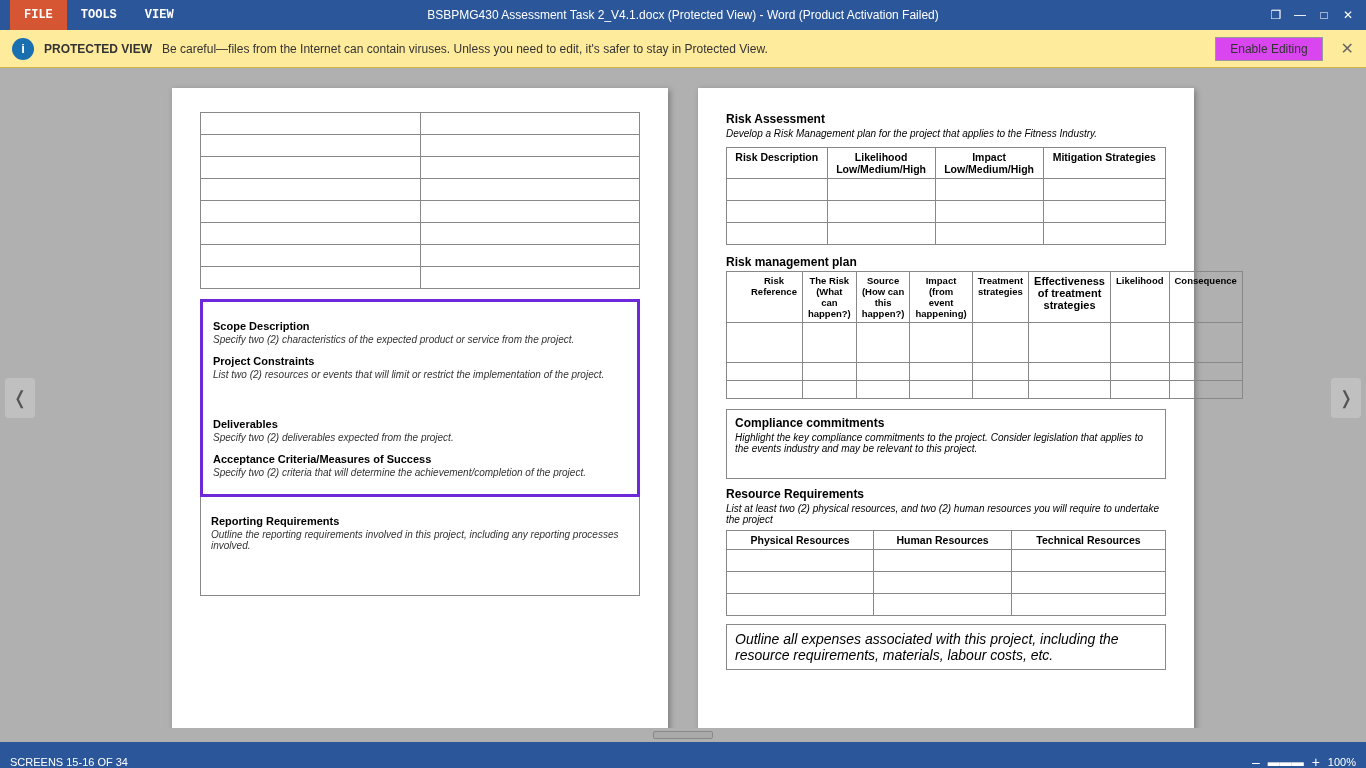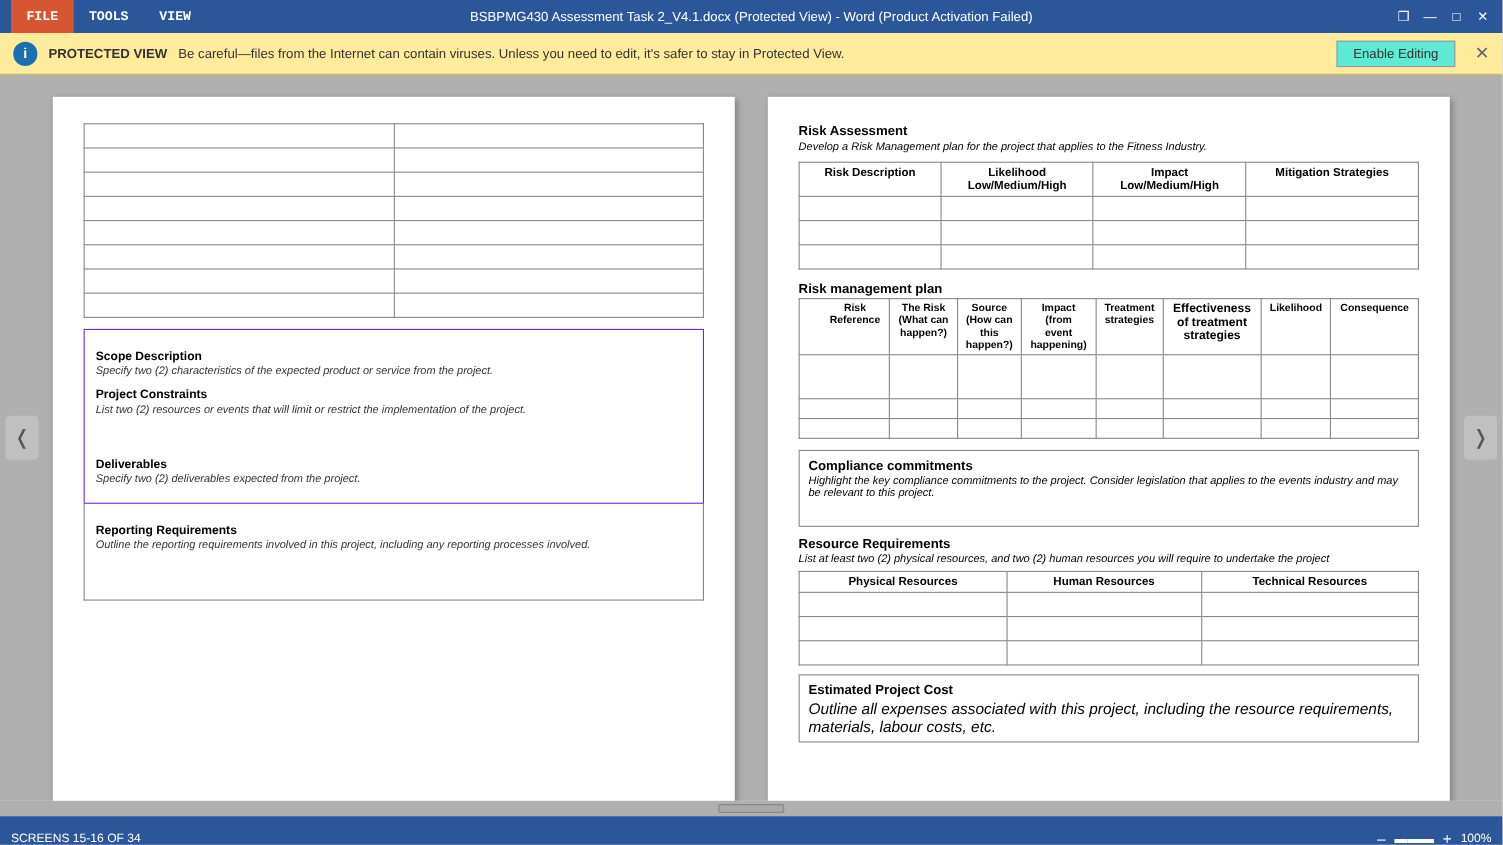--- a/index.html
+++ b/index.html
@@ -88,21 +88,21 @@
       font-size: 12px;
       color: #333;
       flex-shrink: 0;
     }
     #protected-text-body {
       font-size: 12px;
       color: #333;
       flex: 1;
     }
     #enable-editing-btn {
-      background: #5eead4;
+      background: #d946ef;
       border: 1px solid #999;
       padding: 4px 14px;
       font-size: 12px;
       cursor: pointer;
       color: #333;
     }
     #close-protected {
       margin-left: 8px;
       cursor: pointer;
       font-size: 16px;
@@ -116,21 +116,21 @@
       display: flex;
       justify-content: center;
       overflow: hidden;
       padding: 20px 0;
       gap: 30px;
     }
 
     
     .page {
       background: white;
-      width: 620px;
+      width: 496px;
       min-height: 660px;
       padding: 24px 28px;
       box-shadow: 2px 2px 6px rgba(0,0,0,0.3);
       font-size: 11px;
       position: relative;
     }
 
     
     table {
       border-collapse: collapse;
@@ -309,33 +309,37 @@
             <td></td>
             <td></td>
           </tr>
       <tr class="empty-row">
             <td></td>
             <td></td>
           </tr>
     </tbody>
       </table>
 
-    <div style="border:1px solid #6d28d9; padding: 8px 10px; margin-bottom: 0;">
+    <div style="border:3px solid #6d28d9; padding: 8px 10px; margin-bottom: 0;">
       <div class="section-block">
         <div class="section-header">Scope Description</div>
         <div class="section-sub">Specify two (2) characteristics of the expected product or service from the project.</div>
       </div>
       <div class="section-block">
         <div class="section-header">Project Constraints</div>
         <div class="section-sub">List two (2) resources or events that will limit or restrict the implementation of the project.</div>
       </div>
       <div style="height: 20px;"></div>
       <div class="section-block">
         <div class="section-header">Deliverables</div>
         <div class="section-sub">Specify two (2) deliverables expected from the project.</div>
+      </div>
+      <div class="section-block">
+        <div class="section-header">Acceptance Criteria/Measures of Success</div>
+        <div class="section-sub">Specify two (2) criteria that will determine the achievement/completion of the project.</div>
       </div>
     </div>
     <div style="border:1px solid #888; border-top: none; padding: 8px 10px;">
       <div class="section-header">Reporting Requirements</div>
       <div class="section-sub">Outline the reporting requirements involved in this project, including any reporting processes involved.</div>
       <div style="height: 30px;"></div>
     </div>
   </div>
 
   <div class="page">
@@ -458,21 +462,20 @@
               <td></td>
               <td></td>
             </tr>
       </tbody>
         </table>
     </div>
 
     <div style="height:8px;"></div>
 
     <div style="border:1px solid #888; padding: 6px 8px;">
-      <div class="risk-title">Estimated Project Cost</div>
       <div style="font-style:italic; font-size:14px;">Outline all expenses associated with this project, including the resource requirements, materials, labour costs, etc.</div>
     </div>
   </div>
 
   <div class="nav-arrow" id="nav-right">❭</div>
 </div>
 
 <div id="scroll-indicator" style="background:#b0b0b0; padding: 3px 0; display:flex; justify-content:center;">
   <div id="scroll-thumb"></div>
 </div>

